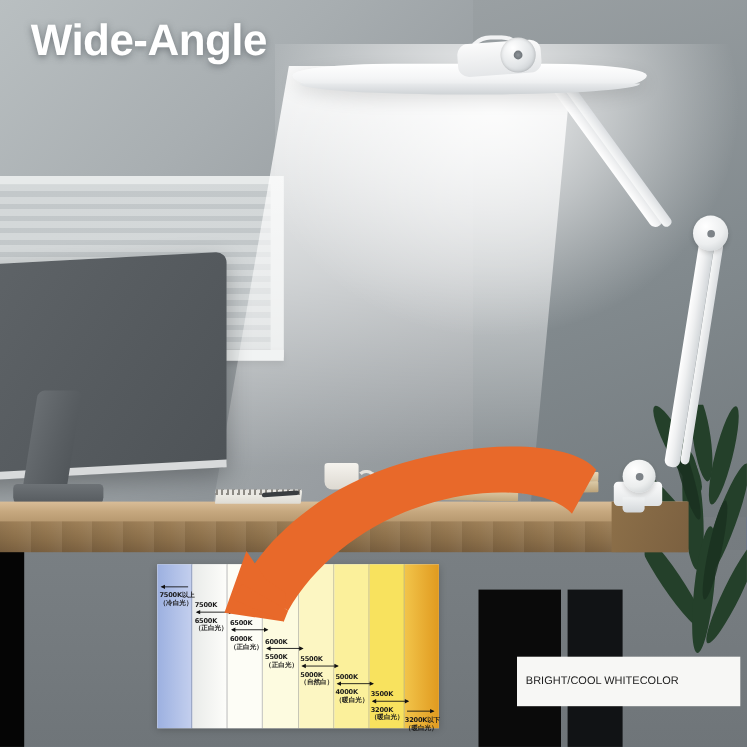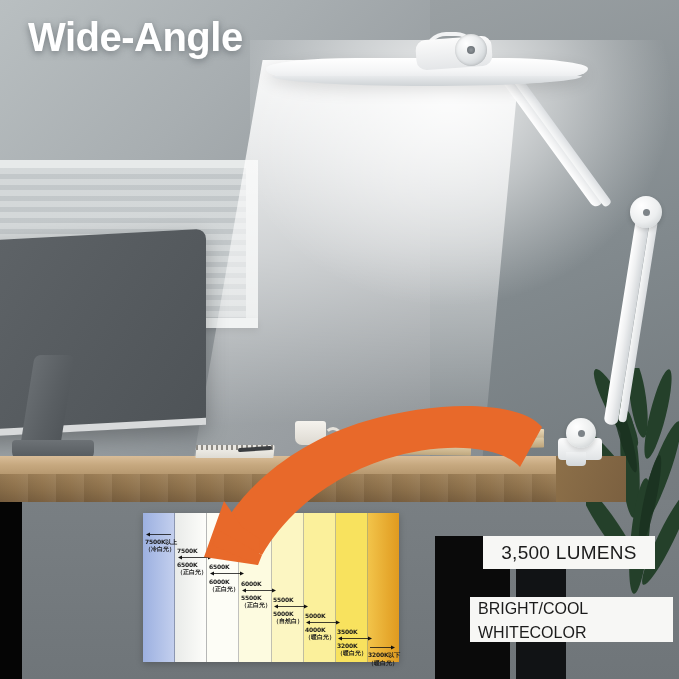--- a/index.html
+++ b/index.html
@@ -139,22 +139,22 @@
   .cct-item{position:absolute;color:#1a1a1a;font-size:6px;line-height:1.18;
         font-family:"DejaVu Sans",sans-serif;white-space:nowrap;}
   .cct-item .k{font-weight:700;letter-spacing:-0.2px;}
   .cct-item .n{font-weight:700;}
 
   
   .lumens{position:absolute;left:483px;top:536px;width:172px;height:33px;background:#f7f7f5;
         display:flex;align-items:center;justify-content:center;
         color:#1b1b1b;font-size:19px;letter-spacing:.3px;}
   .temp-box{position:absolute;left:470px;top:597px;width:203px;height:45px;background:#f7f7f5;
-        display:flex;flex-direction:row;justify-content:center;padding-left:8px;box-sizing:border-box;
-        color:#1b1b1b;font-size:16px;line-height:1.5;}
+        display:flex;flex-direction:column;justify-content:center;padding-left:8px;box-sizing:border-box;
+        color:#1b1b1b;font-size:10px;line-height:1.5;}
 </style>
 </head>
 <body>
 
 <div id="stage">
 
   <div class="wall"></div>
   <div class="wall-right"></div>
   <div class="blinds-frame"></div>
   <div class="blinds"></div>
@@ -284,18 +284,17 @@
   </div>
 
   <div class="arrow">
     <svg width="360" height="180" viewBox="0 0 360 180">
       <path d="M352 22 C 330 -4, 250 -6, 176 16 C 108 36, 54 80, 30 126 L 72 150 C 96 108, 140 72, 196 54 C 252 36, 310 40, 330 62 Z" fill="#e8692a"></path>
       <path d="M68 160 L 14 152 L 34 96 L 52 122 L 70 134 Z" fill="#e8692a"></path>
       <path d="M30 126 L 72 150 L 68 160 L 22 140 Z" fill="#e8692a"></path>
     </svg>
   </div>
 
-  <div class="lumens">3,500 LUMENS</div>
   <div class="temp-box">
     <span>BRIGHT/COOL WHITECOLOR</span>
   </div>
 
 </div>
 
 </body></html>

